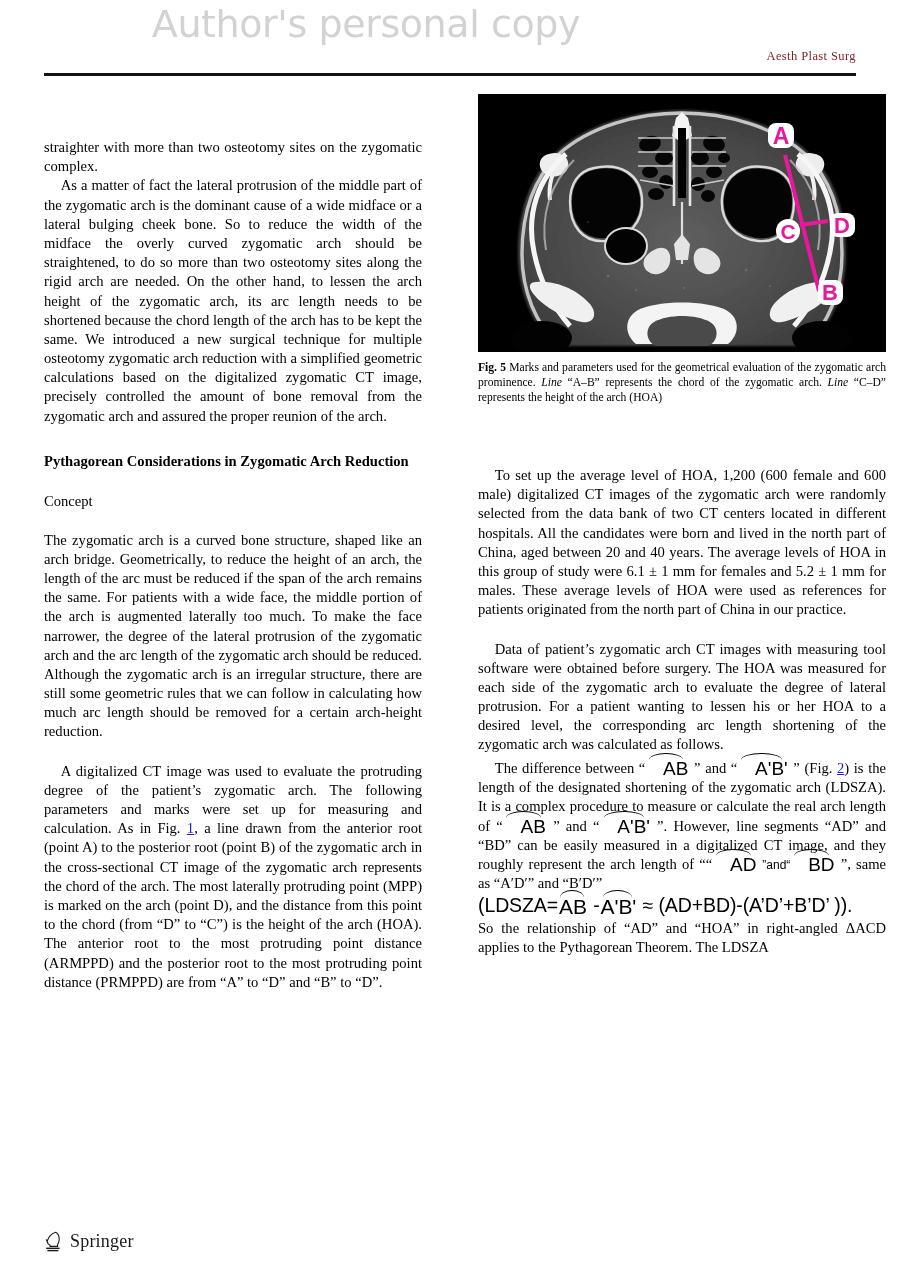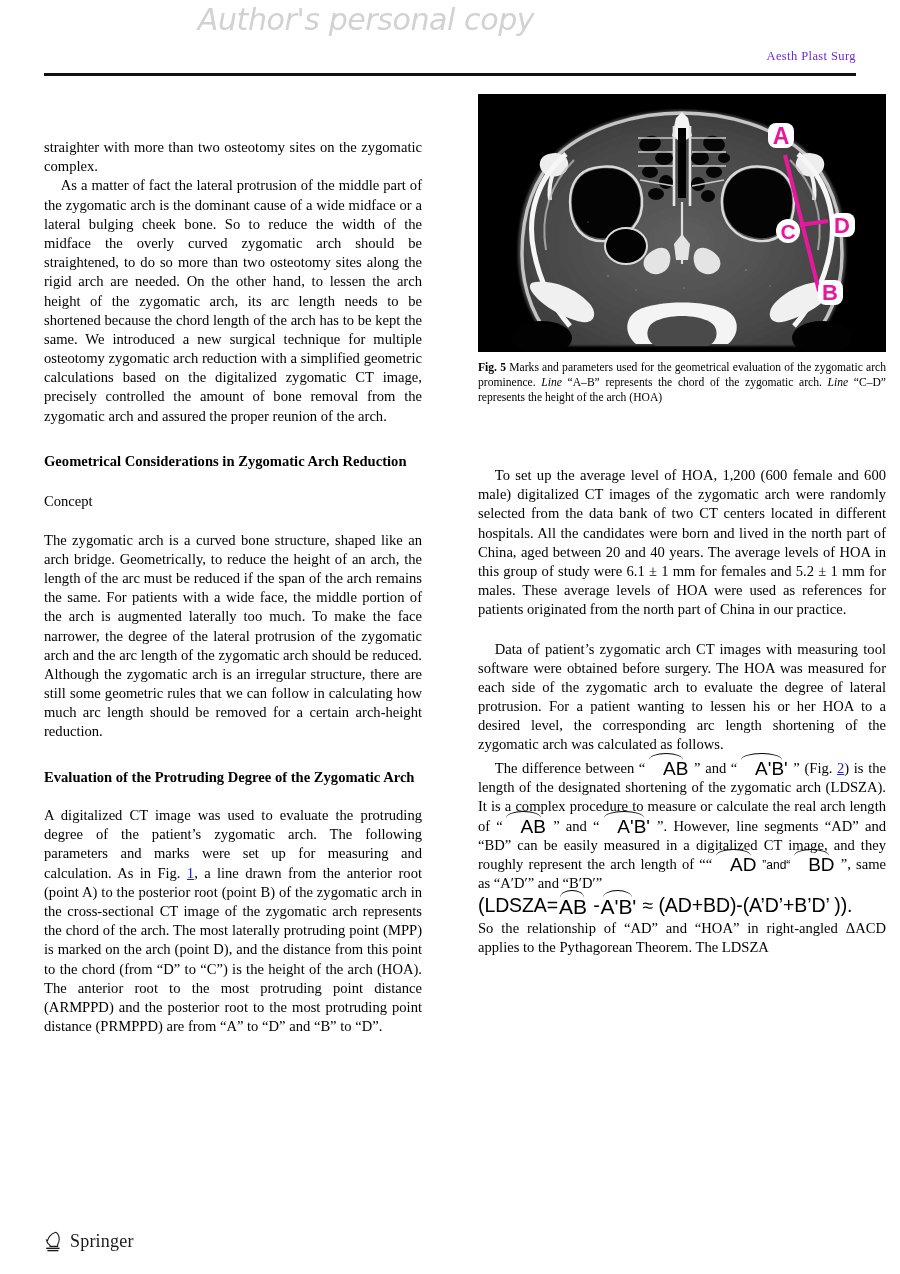--- a/index.html
+++ b/index.html
@@ -18,35 +18,34 @@
   }
 
   
   .watermark {
     position: absolute;
     top: 2px;
     left: 0;
     width: 732px;
     text-align: center;
     font-family: "DejaVu Sans", sans-serif;
-    font-style: italic;
-    font-size: 30px;
+    font-size: 38px;
     letter-spacing: -0.4px;
     color: #d2d2d2;
     user-select: none;
   }
 
   
   .running-head {
     position: absolute;
     top: 49px;
     right: 44px;
     font-size: 12.5px;
     letter-spacing: 0.4px;
-    color: #6d28d9;
+    color: #7f1d1d;
   }
   .head-rule {
     position: absolute;
     top: 73px;
     left: 44px;
     width: 812px;
     height: 2.5px;
     background: #111111;
   }
 
@@ -171,27 +170,26 @@
 
 <div class="running-head">Aesth Plast Surg</div>
 <div class="head-rule"></div>
 
 <div class="col col-left">
 
   <p class="body">straighter with more than two osteotomy sites on the zygomatic complex.</p>
 
   <p class="body">As a matter of fact the lateral protrusion of the middle part of the zygomatic arch is the dominant cause of a wide midface or a lateral bulging cheek bone. So to reduce the width of the midface the overly curved zygomatic arch should be straightened, to do so more than two osteotomy sites along the rigid arch are needed. On the other hand, to lessen the arch height of the zygomatic arch, its arc length needs to be shortened because the chord length of the arch has to be kept the same. We introduced a new surgical technique for multiple osteotomy zygomatic arch reduction with a simplified geometric calculations based on the digitalized zygomatic CT image, precisely controlled the amount of bone removal from the zygomatic arch and assured the proper reunion of the arch.</p>
 
-  <h2 class="sec">Geometrical Considerations in Zygomatic Arch Reduction</h2>
+  <h2 class="sec">Pythagorean Considerations in Zygomatic Arch Reduction</h2>
 
   <h3 class="subsec">Concept</h3>
 
   <p class="body after-head">The zygomatic arch is a curved bone structure, shaped like an arch bridge. Geometrically, to reduce the height of an arch, the length of the arc must be reduced if the span of the arch remains the same. For patients with a wide face, the middle portion of the arch is augmented laterally too much. To make the face narrower, the degree of the lateral protrusion of the zygomatic arch and the arc length of the zygomatic arch should be reduced. Although the zygomatic arch is an irregular structure, there are still some geometric rules that we can follow in calculating how much arc length should be removed for a certain arch-height reduction.</p>
 
-  <h2 class="sec">Evaluation of the Protruding Degree of the Zygomatic Arch</h2>
 
   <p class="body after-head"><span>A digitalized CT image was used to evaluate the protruding degree of the patient’s zygomatic arch. The following parameters and marks were set up for measuring and calculation. As in Fig.&nbsp;</span><a class="xref" href="#">1</a><span>, a line drawn from the anterior root (point A) to the posterior root (point B) of the zygomatic arch in the cross-sectional CT image of the zygomatic arch represents the chord of the arch. The most laterally protruding point (MPP) is marked on the arch (point D), and the distance from this point to the chord (from “D” to “C”) is the height of the arch (HOA). The anterior root to the most protruding point distance (ARMPPD) and the posterior root to the most protruding point distance (PRMPPD) are from “A” to “D” and “B” to “D”.</span></p>
 
 </div>
 
 <div class="figure">
   <div class="ct-wrap">
     <svg class="ct-svg" viewBox="0 0 408 258">
       <defs>
         <radialGradient id="softTissue" cx="50%" cy="55%" r="62%">

